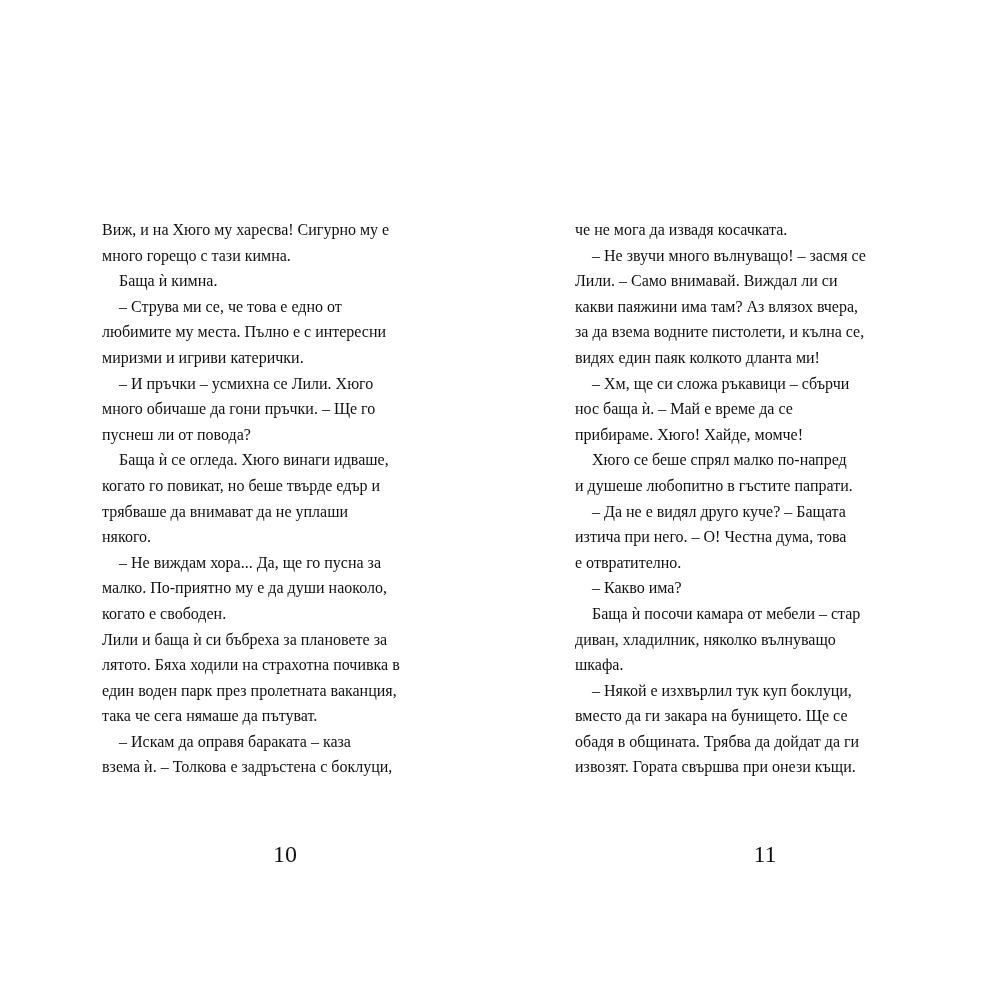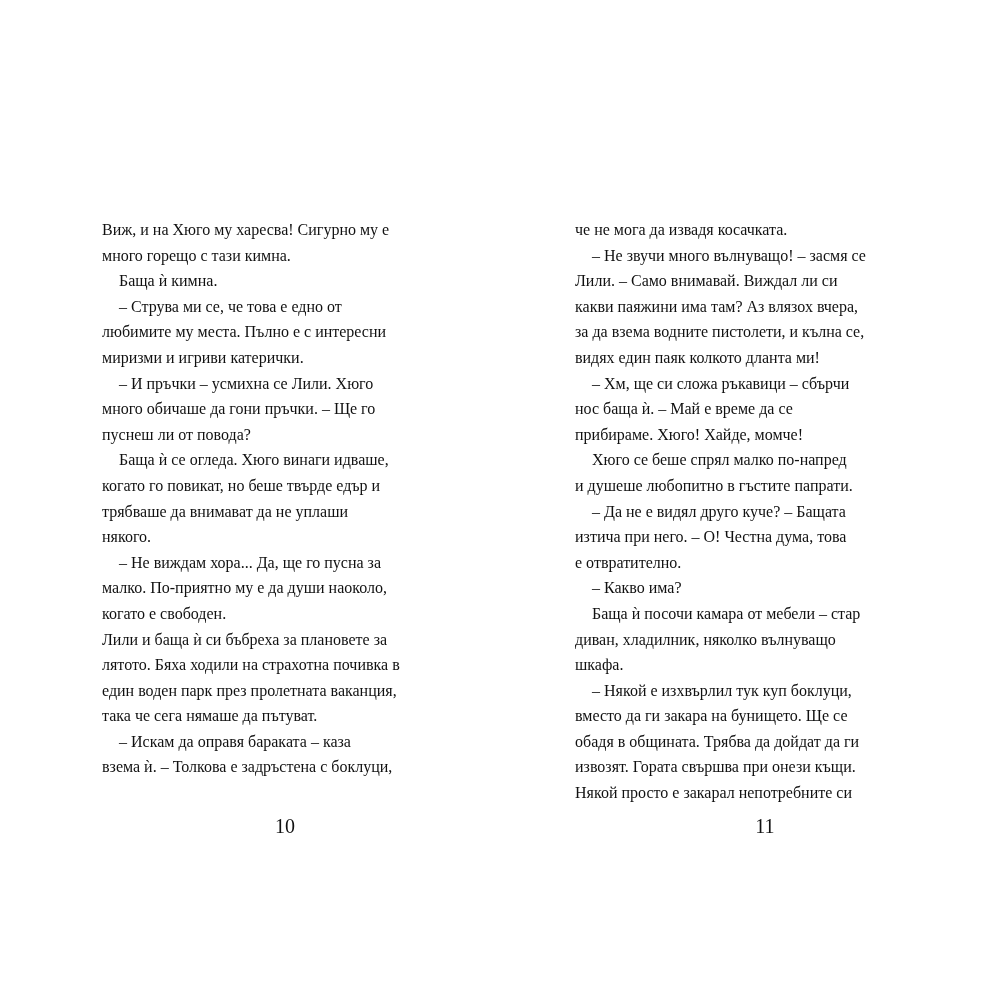--- a/index.html
+++ b/index.html
@@ -24,22 +24,22 @@
     .page-right { left: 575px; }
     .line {
       font-size: 16px;
       line-height: 25.6px;
       height: 25.6px;
       white-space: nowrap;
     }
     .line.indent { padding-left: 17px; }
     .page-number {
       position: absolute;
-      top: 814px;
-      font-size: 20px;
+      top: 842px;
+      font-size: 24px;
       line-height: 24px;
       width: 60px;
       text-align: center;
     }
     .pn-left { left: 255px; }
     .pn-right { left: 735px; }
   </style>
 </head>
 <body>
 
@@ -83,17 +83,16 @@
     <div class="line">изтича при него. – О! Честна дума, това</div>
     <div class="line">е отвратително.</div>
     <div class="line indent">– Какво има?</div>
     <div class="line indent">Баща ѝ посочи камара от мебели – стар</div>
     <div class="line">диван, хладилник, няколко вълнуващо</div>
     <div class="line">шкафа.</div>
     <div class="line indent">– Някой е изхвърлил тук куп боклуци,</div>
     <div class="line">вместо да ги закара на бунището. Ще се</div>
     <div class="line">обадя в общината. Трябва да дойдат да ги</div>
     <div class="line">извозят. Гората свършва при онези къщи.</div>
-    <div class="line">Някой просто е закарал непотребните си</div>
   </div>
 
 <div class="page-number pn-left">10</div>
 <div class="page-number pn-right">11</div>
 
 </body></html>

